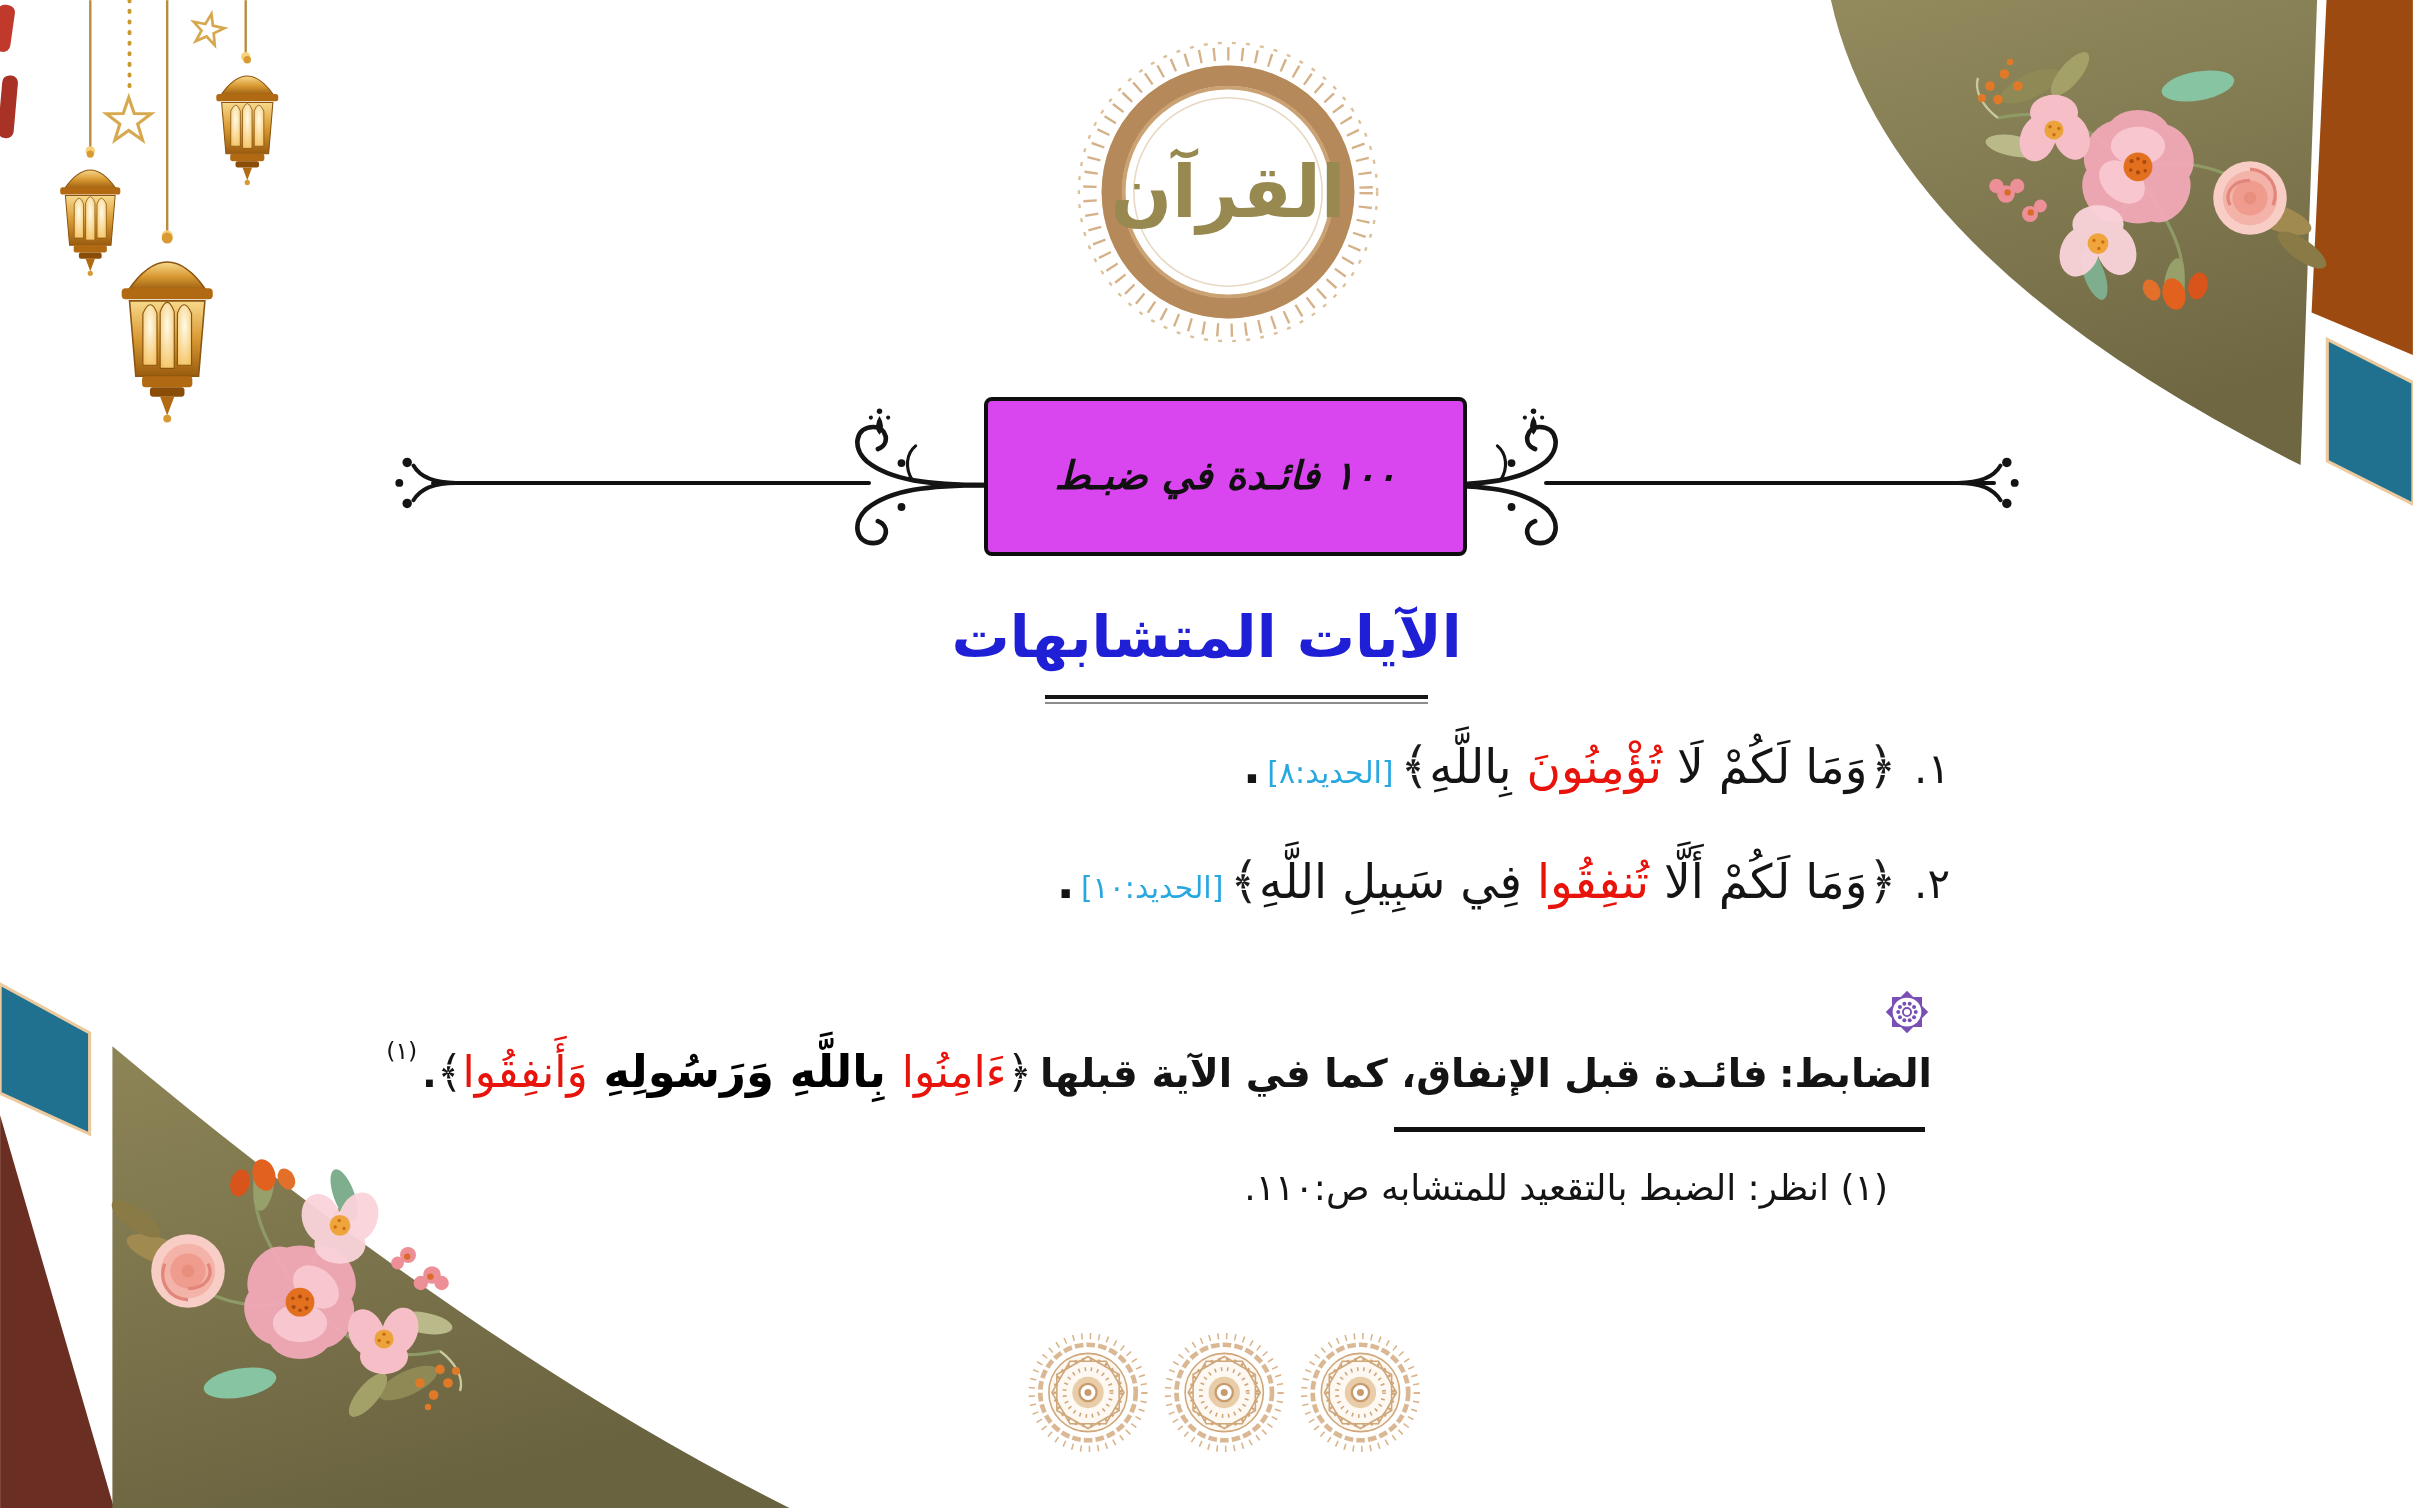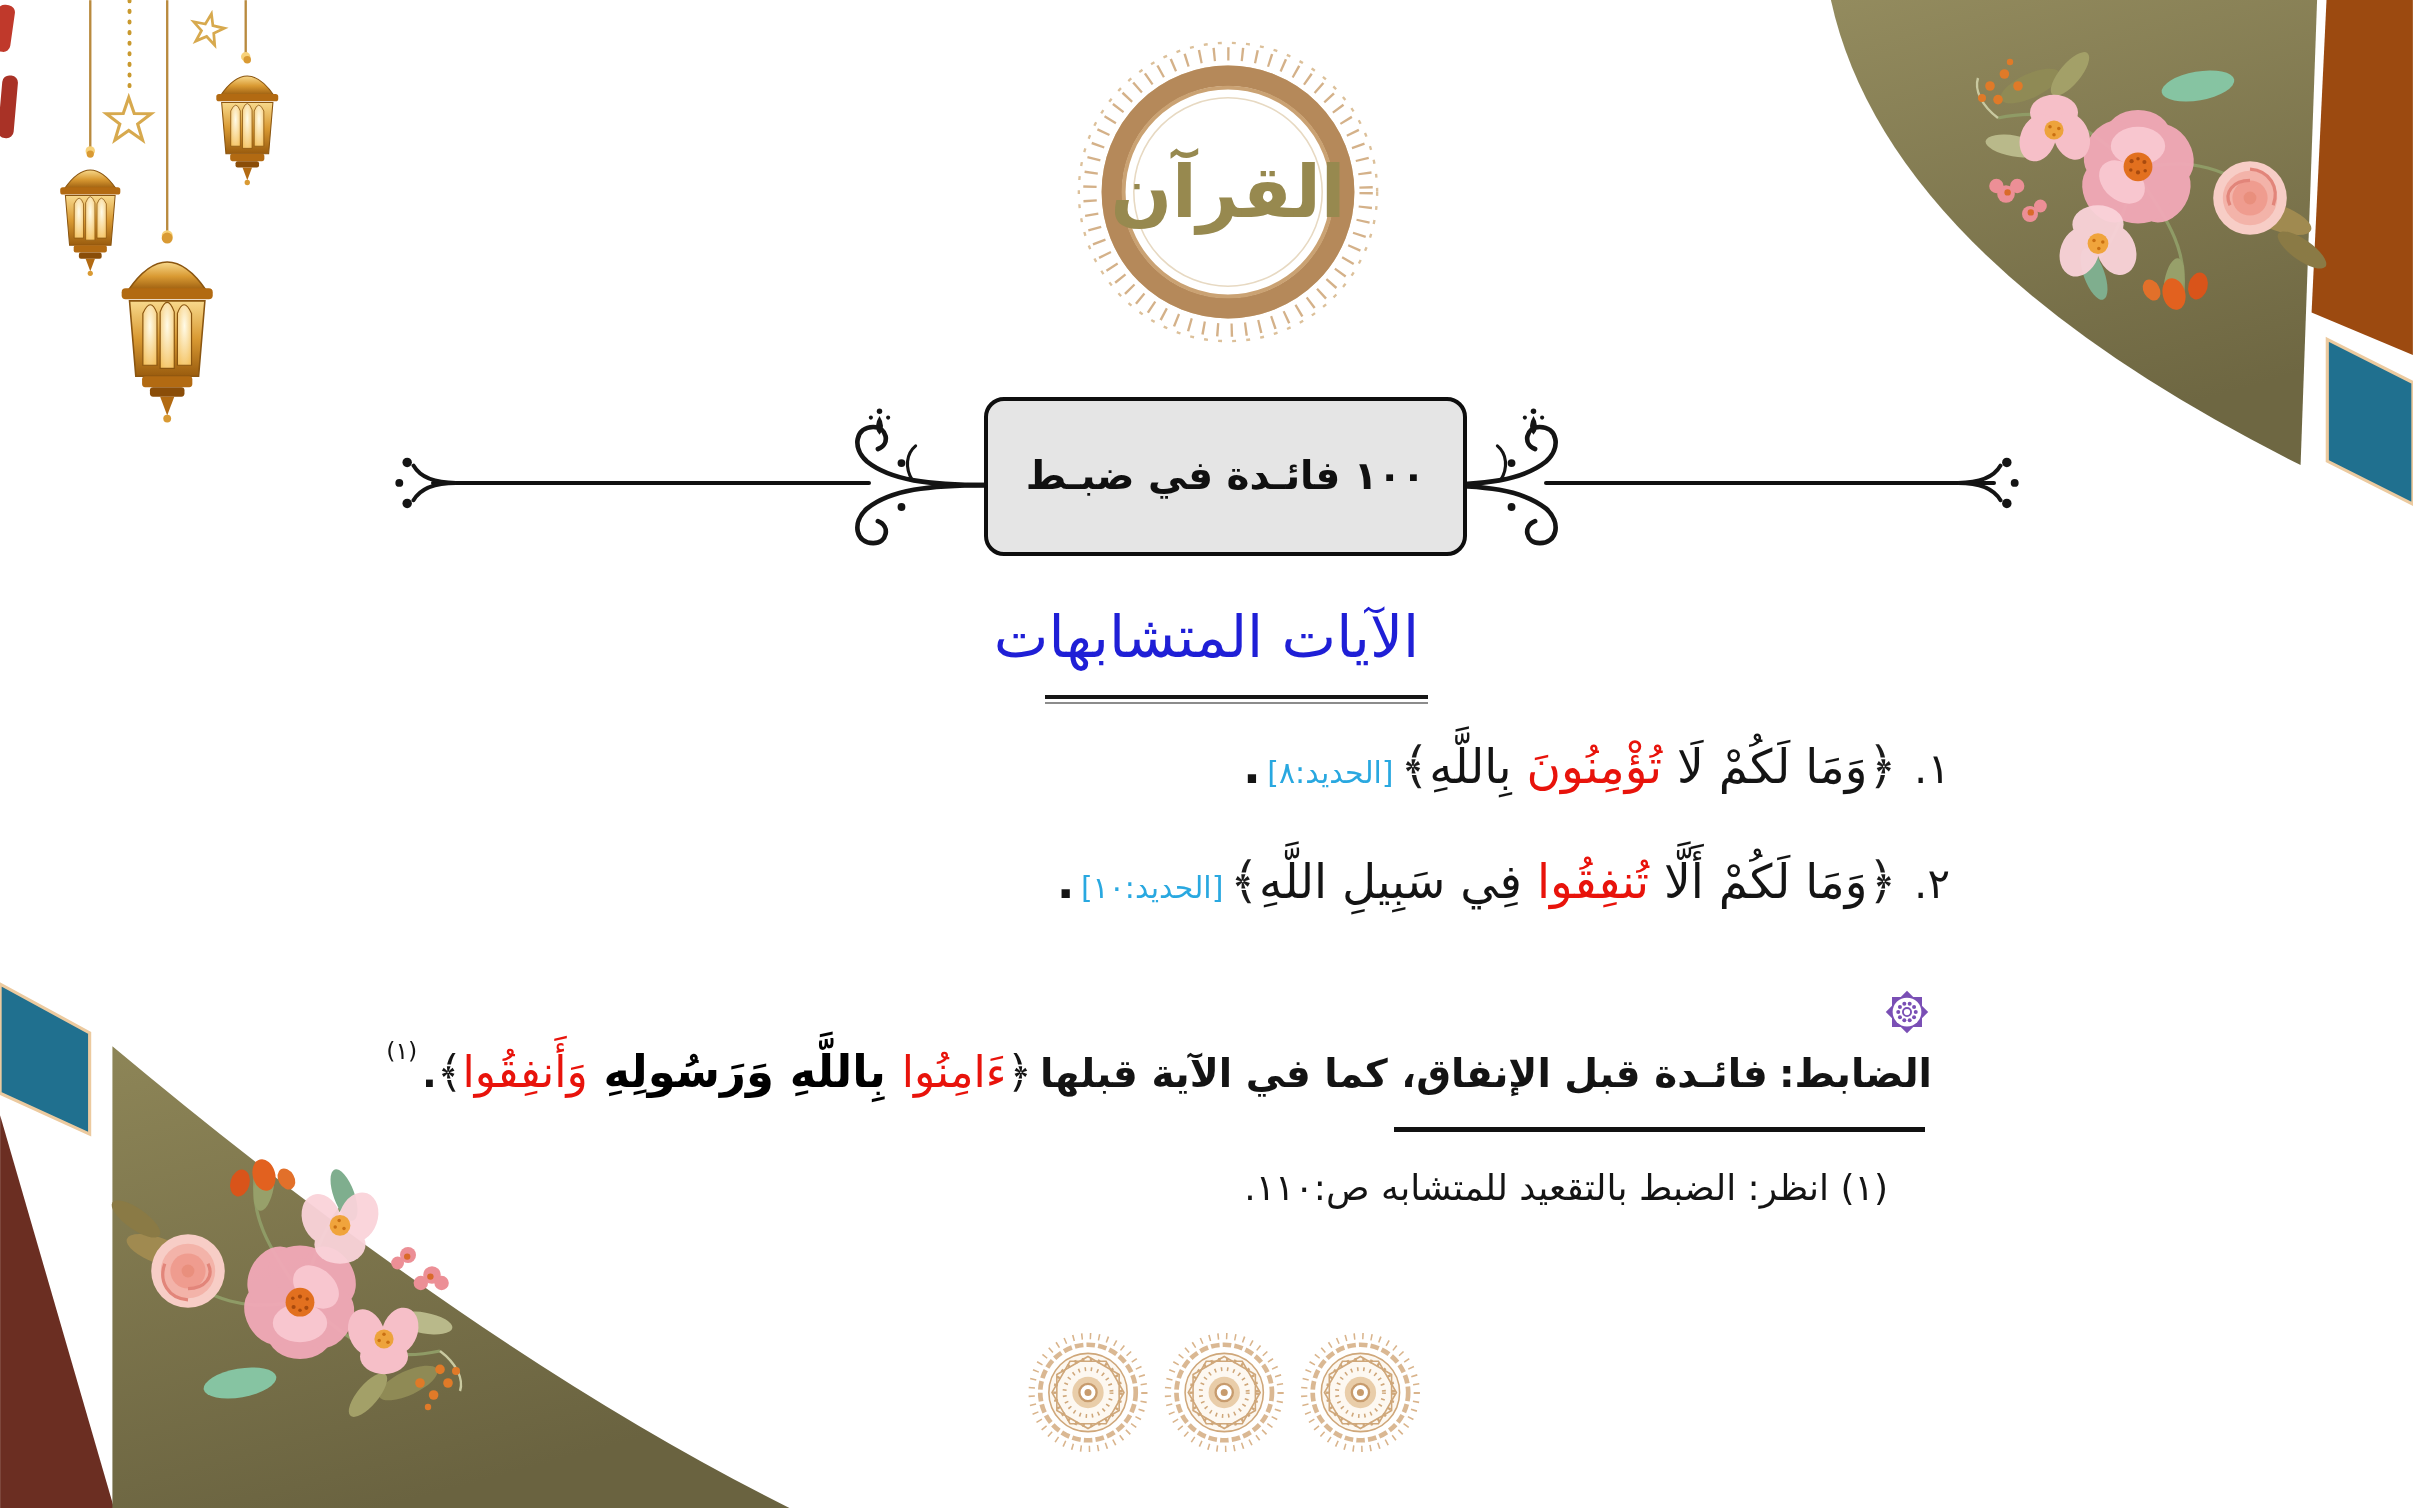--- a/index.html
+++ b/index.html
@@ -1,31 +1,31 @@
 <!DOCTYPE html>
 <html lang="ar" style="font-size:12.6px"><head>
 <meta charset="utf-8">
 <style>
   html,body{margin:0;padding:0;width:2413px;height:1508px;background:#ffffff;overflow:hidden;
             font-family:"DejaVu Sans", sans-serif;}
   .abs{position:absolute;}
   svg{display:block;}
 
   
-  .banner{position:absolute;left:984px;top:397px;width:475px;height:151px;background:#e5e5e5;
-          border:4.7px solid #0e0e0e;border-radius:20px;display:flex;flex-direction:column;
-          align-items:center;justify-content:center;gap:3.1px;z-index:4;direction:rtl;}
+  .banner{position:absolute;left:984px;top:397px;width:475px;height:151px;background:#d946ef;
+          border:4.7px solid #0e0e0e;border-radius:8px;display:flex;flex-direction:column;
+          align-items:center;justify-content:center;gap:3.1px;z-index:4;direction:rtl;font-style:italic;}
   .banner-line{font-size:39px;font-weight:bold;color:#101010;line-height:1.25;white-space:nowrap;}
 
   
   .divline{position:absolute;height:3.9px;background:#111;border-radius:2.4px;z-index:2;}
 
   
   .heading{position:absolute;top:603px;left:50%;transform:translateX(-50%);font-size:58px;
-           font-weight:normal;color:#1f1fd6;direction:rtl;white-space:nowrap;z-index:3;}
+           font-weight:bold;color:#1f1fd6;direction:rtl;white-space:nowrap;z-index:3;}
   .hul1{position:absolute;left:1045px;top:695px;width:383px;height:3.9px;background:#161616;z-index:3;}
   .hul2{position:absolute;left:1045px;top:702px;width:383px;height:2.4px;background:#8c8c8c;z-index:3;}
 
   
   .verse{position:absolute;right:463px;font-size:47px;color:#141414;white-space:nowrap;
          direction:rtl;z-index:3;}
   .vnum{margin-left:17.3px;font-size:42px;}
   .vopen{font-size:50px;color:#1b1b1b;}
   .vred{color:#e8130b;}
   .vref{color:#29a8e0;font-size:30px;font-weight:normal;margin:0 6.3px;}

